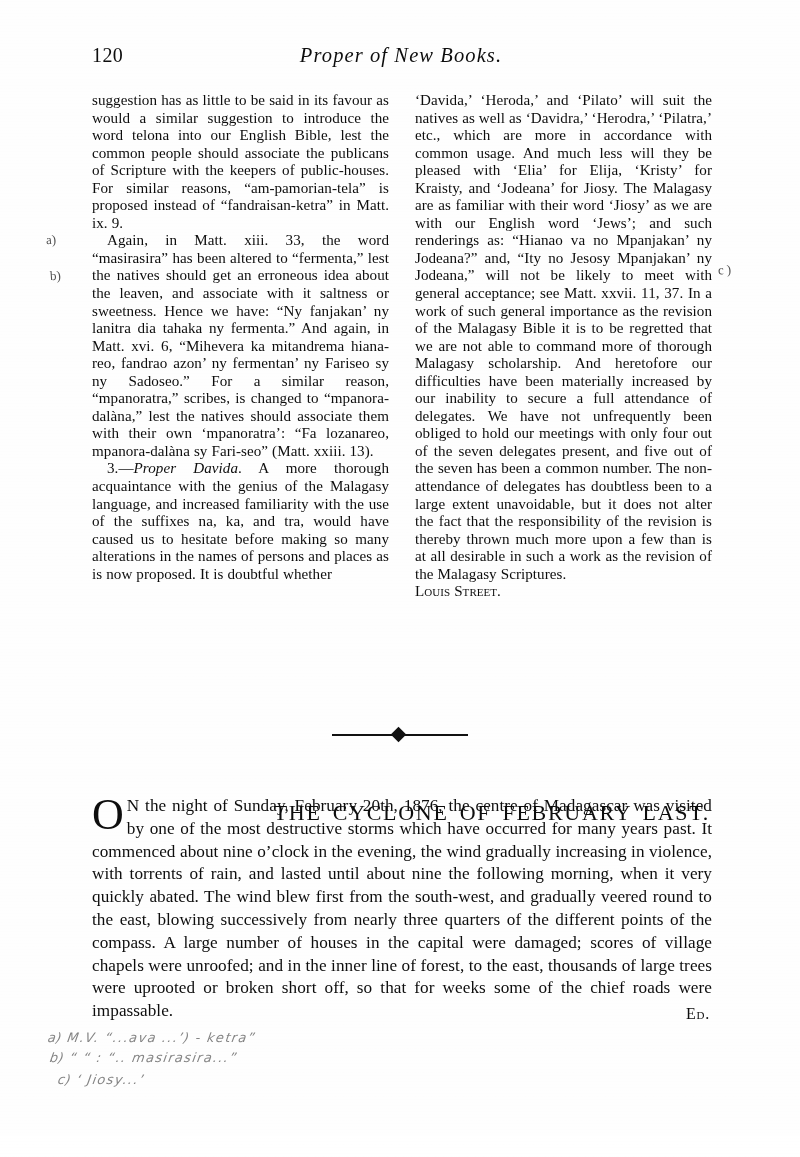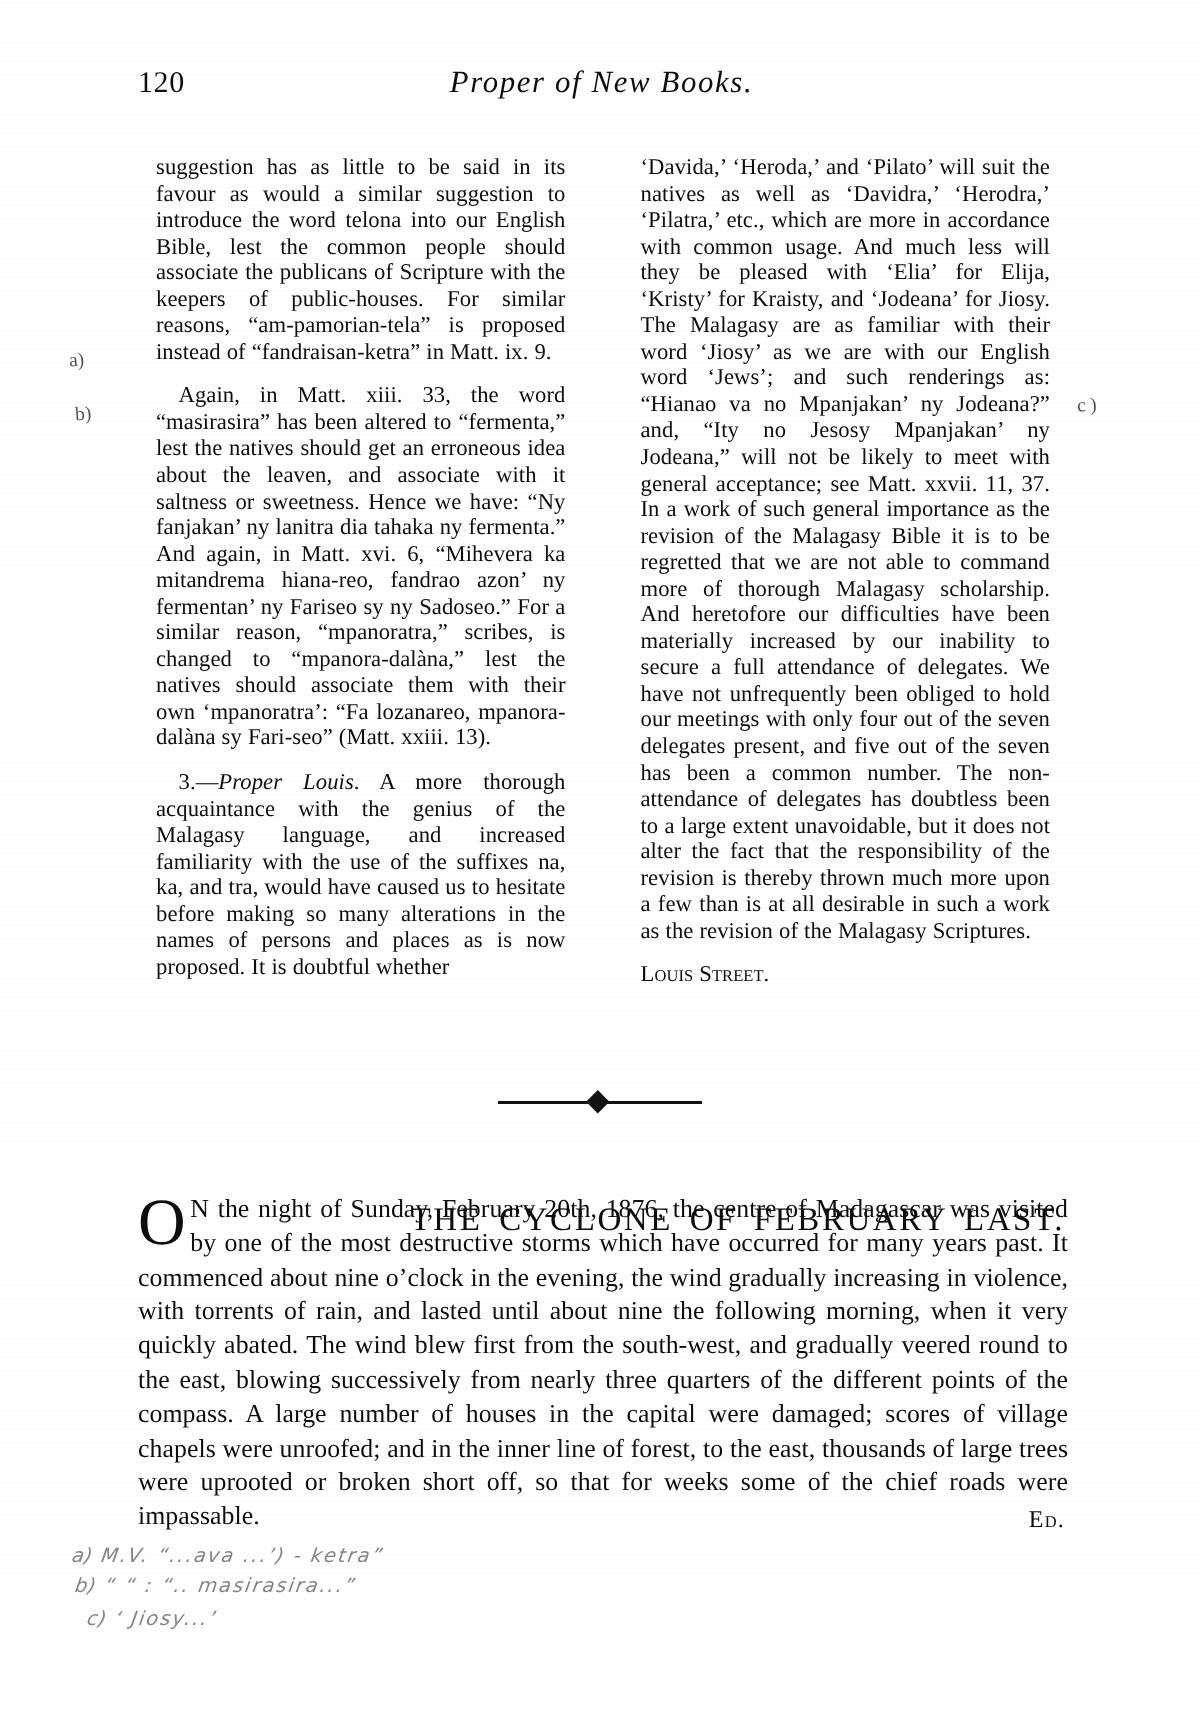--- a/index.html
+++ b/index.html
@@ -60,21 +60,21 @@
   }
   .col {
     position: absolute;
     top: 0;
     width: 297px;
   }
   .col-left  { left: 0; }
   .col-right { left: 323px; }
 
   .col p {
-    margin: 12px;
+    margin: 0;
     font-size: 15.1px;
     line-height: 17.55px;
     text-align: justify;
     text-justify: inter-word;
     letter-spacing: 0.05px;
     word-spacing: 0.2px;
     hyphens: none;
   }
   .col p.indent { text-indent: 15px; }
 
@@ -216,21 +216,21 @@
 
   <span class="margin-note margin-a">a)</span>
   <span class="margin-note margin-b">b)</span>
   <span class="margin-note margin-c">c)</span>
 
   <div class="columns">
 
     <div class="col col-left">
       <p><span>suggestion has as little to be said in its favour as would a similar suggestion to introduce the word telona into our English Bible, lest the common people should associate the publicans of Scripture with the keepers of public-houses. For similar reasons, “am-pamorian-tela” is proposed instead of “fandraisan-ketra” in Matt. ix. 9.</span></p>
       <p class="indent"><span>Again, in Matt. xiii. 33, the word “masirasira” has been altered to “fermenta,” lest the natives should get an erroneous idea about the leaven, and associate with it saltness or sweetness. Hence we have: “Ny fanjakan’ ny lanitra dia tahaka ny fermenta.” And again, in Matt. xvi. 6, “Mihevera ka mitandrema hiana-reo, fandrao azon’ ny fermentan’ ny Fariseo sy ny Sadoseo.” For a similar reason, “mpanoratra,” scribes, is changed to “mpanora-dalàna,” lest the natives should associate them with their own ‘mpanoratra’: “Fa lozanareo, mpanora-dalàna sy Fari-seo” (Matt. xxiii. 13).</span></p>
-      <p class="indent"><span>3.—</span><i>Proper Louis</i><span>. A more thorough acquaintance with the genius of the Malagasy language, and increased familiarity with the use of the suffixes na, ka, and tra, would have caused us to hesitate before making so many alterations in the names of persons and places as is now proposed. It is doubtful whether</span></p>
+      <p class="indent"><span>3.—</span><i>Proper Davida</i><span>. A more thorough acquaintance with the genius of the Malagasy language, and increased familiarity with the use of the suffixes na, ka, and tra, would have caused us to hesitate before making so many alterations in the names of persons and places as is now proposed. It is doubtful whether</span></p>
     </div>
 
     <div class="col col-right">
       <p><span>‘Davida,’ ‘Heroda,’ and ‘Pilato’ will suit the natives as well as ‘Davidra,’ ‘Herodra,’ ‘Pilatra,’ etc., which are more in accordance with common usage. And much less will they be pleased with ‘Elia’ for Elija, ‘Kristy’ for Kraisty, and ‘Jodeana’ for Jiosy. The Malagasy are as familiar with their word ‘Jiosy’ as we are with our English word ‘Jews’; and such renderings as: “Hianao va no Mpanjakan’ ny Jodeana?” and, “Ity no Jesosy Mpanjakan’ ny Jodeana,” will not be likely to meet with general acceptance; see Matt. xxvii. 11, 37. In a work of such general importance as the revision of the Malagasy Bible it is to be regretted that we are not able to command more of thorough Malagasy scholarship. And heretofore our difficulties have been materially increased by our inability to secure a full attendance of delegates. We have not unfrequently been obliged to hold our meetings with only four out of the seven delegates present, and five out of the seven has been a common number. The non-attendance of delegates has doubtless been to a large extent unavoidable, but it does not alter the fact that the responsibility of the revision is thereby thrown much more upon a few than is at all desirable in such a work as the revision of the Malagasy Scriptures.</span></p>
       <p class="sig">Louis Street.</p>
     </div>
 
   </div>
 
   <div class="divider">

